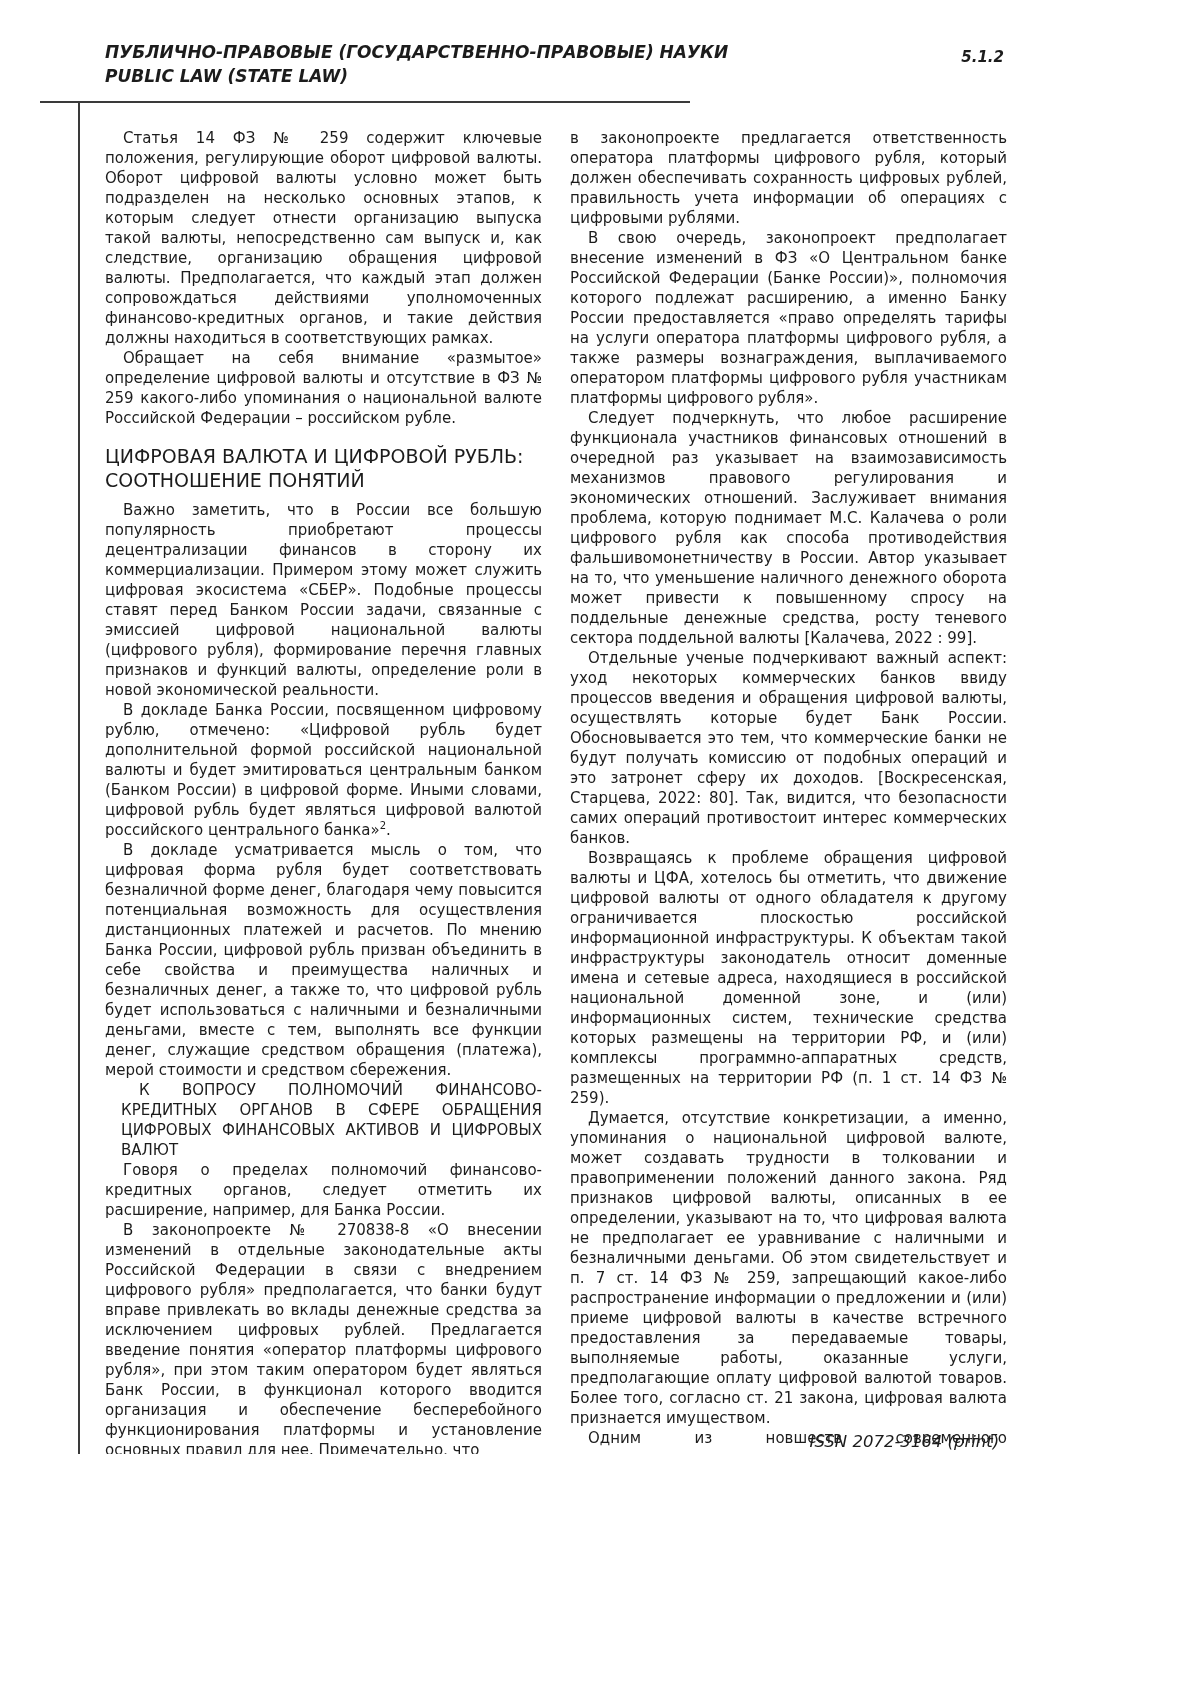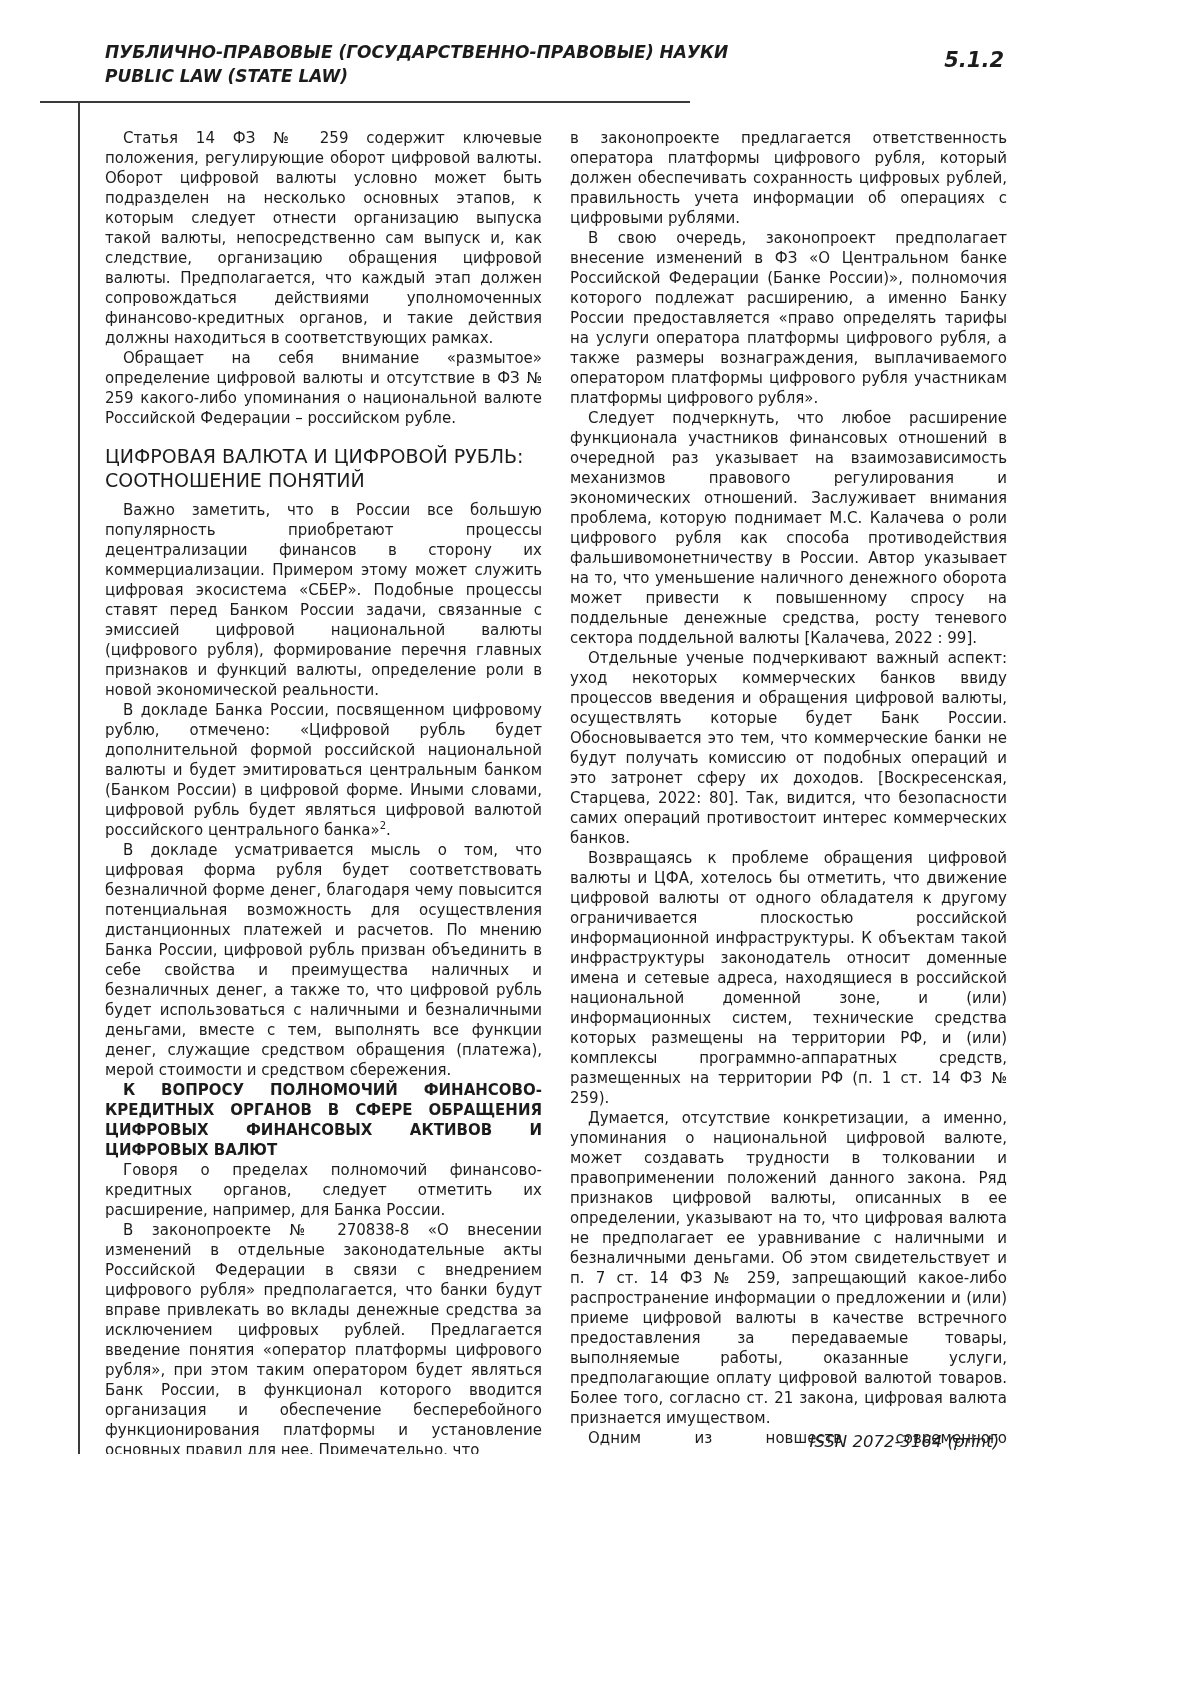--- a/index.html
+++ b/index.html
@@ -12,41 +12,41 @@
     overflow:hidden;
   }
   
   .header-block {
     position:absolute; left:105px; top:40px; width:780px;
     font-style:italic; font-weight:bold;
     font-size:17px; line-height:24px;
   }
   .section-code {
     position:absolute; right:196px; top:48px;
-    font-style:italic; font-weight:bold; font-size:21px;
+    font-style:italic; font-weight:bold; font-size:15px;
   }
   
   .rule-header { position:absolute; left:40px; top:101px; width:650px; height:2px; background:#3a3a3a; }
   .rule-vertical { position:absolute; left:78px; top:101px; width:2px; height:1456px; background:#3a3a3a; }
   .rule-footer { position:absolute; left:40px; top:1488px; width:967px; height:2px; background:#3a3a3a; }
   
   .col {
     position:absolute; top:128px; width:437px;
     font-size:15px; line-height:20px; text-align:justify;
   }
   .col-left  { left:105px; }
   .col-right { left:570px; }
   .para { margin:0; text-indent:18px; }
   .para.flush { text-indent:0; }
   .h-section {
     margin:16px 0 8px 0;
     font-size:19px; line-height:24px; font-weight:normal;
     text-align:left; text-indent:0; white-space:pre-line;
   }
-  .h-run-in { font-weight:bold; }
+  .h-run-in { font-weight:normal;margin-left:16px; }
   sup { font-size:10px; line-height:0; }
   
   .footnote { margin-top:20px; font-size:12.5px; line-height:17px;font-family:Liberation Mono, monospace; }
   .footnote-rule { width:150px; height:1px; background:#4a4a4a; margin-bottom:5px; }
   .footnote-text { margin:0; text-align:justify; text-indent:14px; word-break:break-word; }
   
   .footer-left {
     position:absolute; left:105px; top:1500px;
     font-size:16px; white-space:nowrap;
   }

